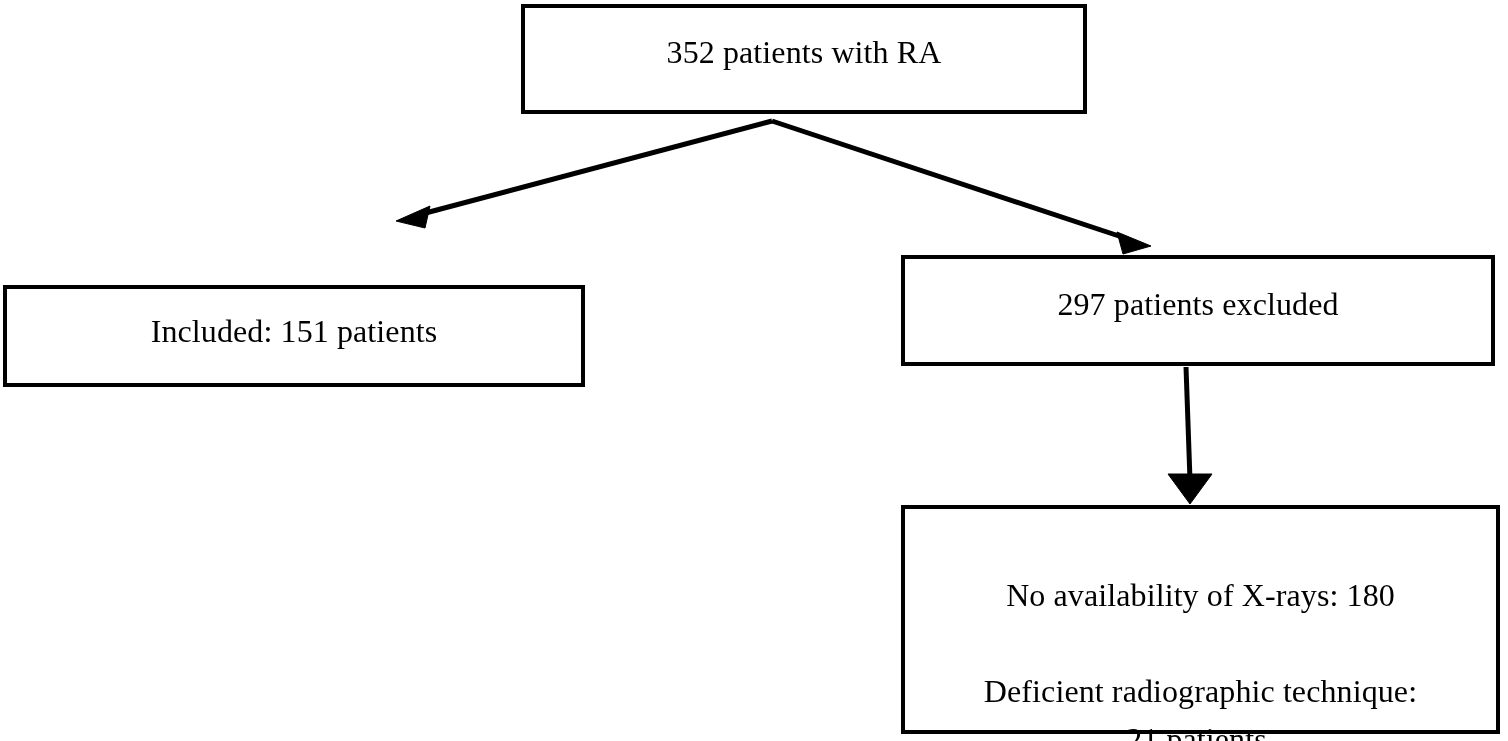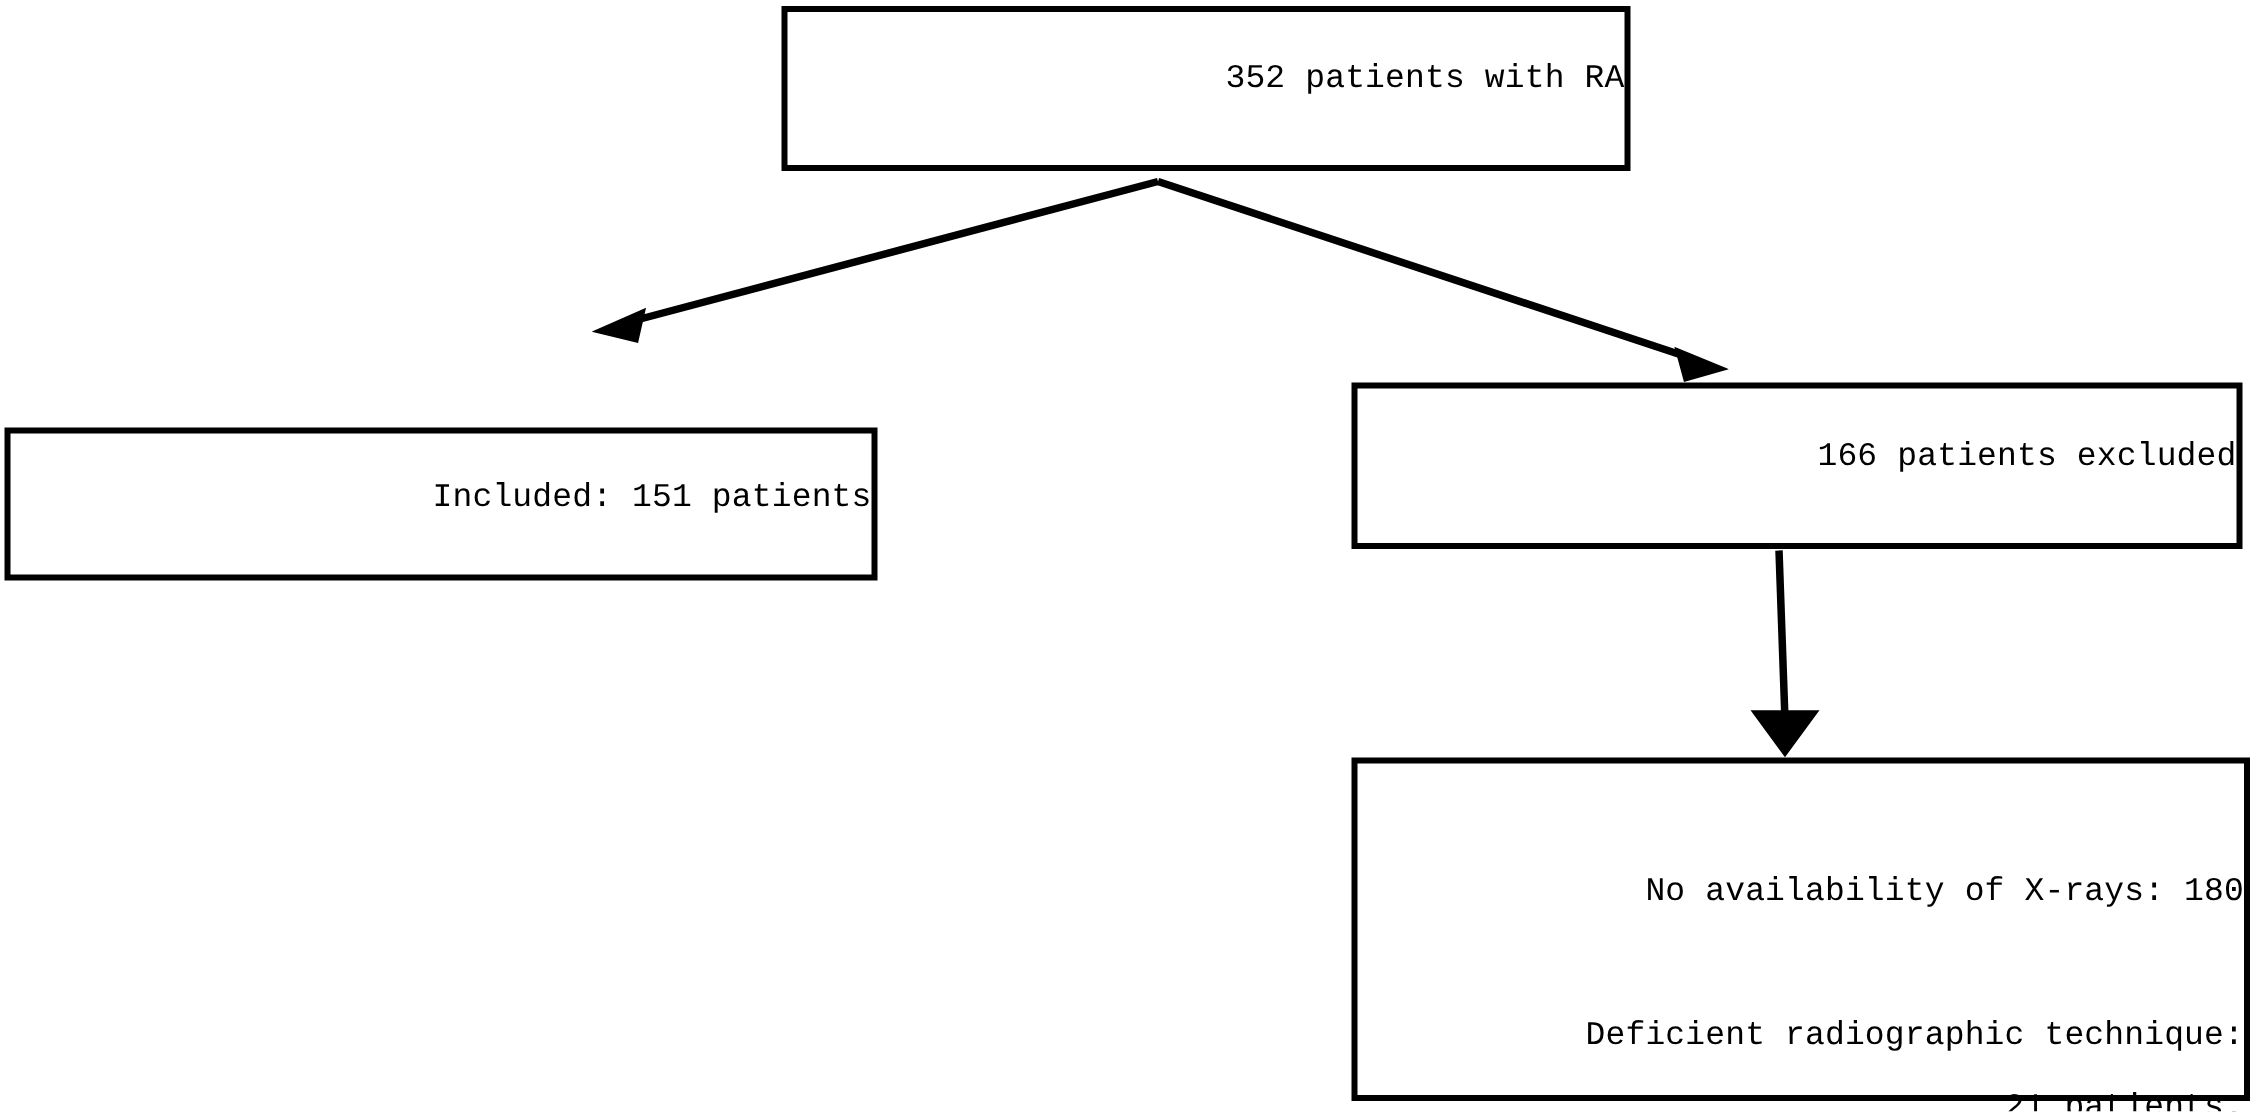--- a/index.html
+++ b/index.html
@@ -32,26 +32,25 @@
     box-sizing: border-box;
     border: 4px solid #000000;
     background: #ffffff;
     display: flex;
     align-items: flex-start;
     justify-content: center;
   }
   .node-text {
     display: block;
     width: 100%;
-    text-align: right;
-    font-size: 22px;
+    text-align: center;
+    font-size: 32px;
     line-height: 47px;
     letter-spacing: 0.1px;
     white-space: pre-line;
-    font-family: Liberation Mono, monospace;
   }
 
   
   #node-total {
     left: 521px;
     top: 4px;
     width: 566px;
     height: 110px;
     padding-top: 21px;
   }
@@ -108,21 +107,21 @@
 
   <div class="node" id="node-total">
     <span class="node-text">352 patients with RA</span>
   </div>
 
   <div class="node" id="node-included">
     <span class="node-text">Included: 151 patients</span>
   </div>
 
   <div class="node" id="node-excluded">
-    <span class="node-text">166 patients excluded</span>
+    <span class="node-text">297 patients excluded</span>
   </div>
 
   <div class="node" id="node-reasons">
     <span class="node-text">No availability of X-rays: 180
 
 Deficient radiographic technique:
 21 patients.</span>
   </div>
 
 </div>

